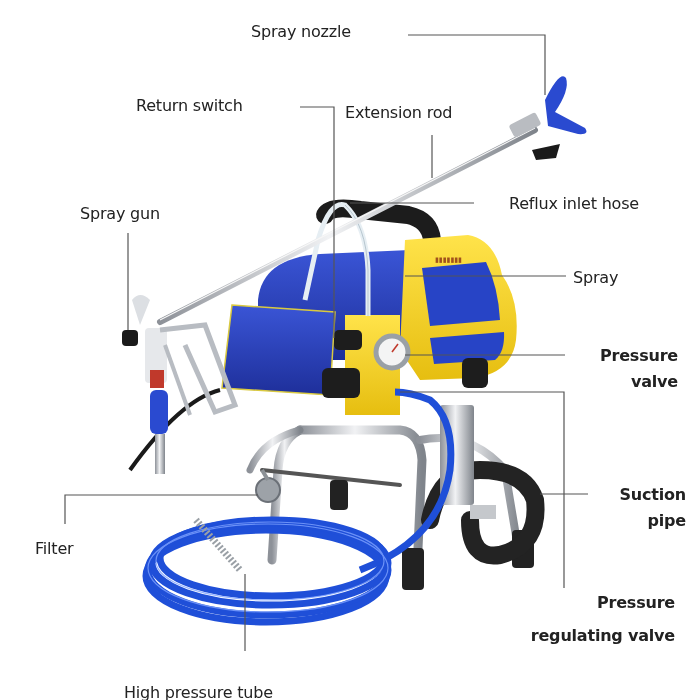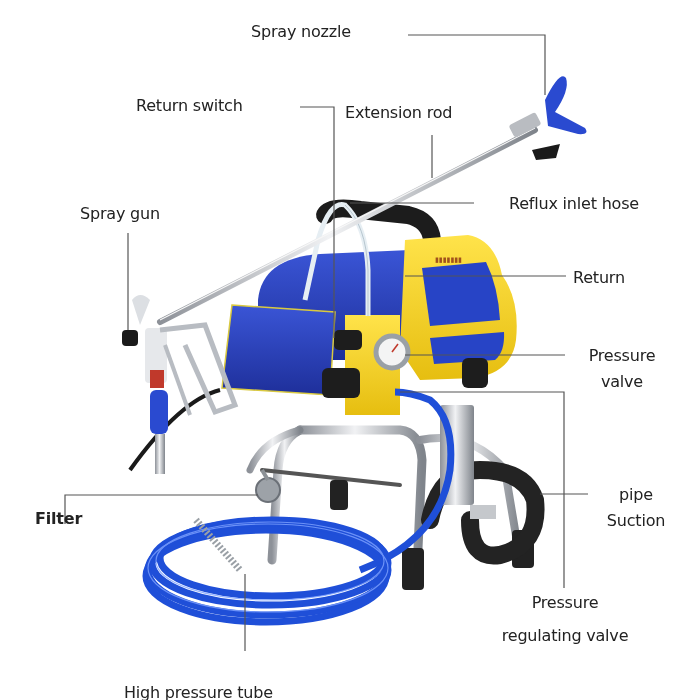--- a/index.html
+++ b/index.html
@@ -1,21 +1,21 @@
 <!DOCTYPE html>
 <html><head>
 <meta charset="utf-8">
 <style>
   html, body { margin: 0; padding: 0; background: #ffffff; }
   body { width: 700px; height: 700px; overflow: hidden; position: relative;
          font-family: "DejaVu Sans", "Liberation Sans", sans-serif; }
   #stage { position: absolute; left: 0; top: 0; width: 700px; height: 700px; }
   .label { position: absolute; color: #222222; font-size: 16px; line-height: 26px;
            white-space: nowrap; letter-spacing: -0.2px; }
-  .label.center { text-align: center; }
+  .label.center { text-align: right; font-weight: bold; }
   svg { position: absolute; left: 0; top: 0; }
 </style>
 </head>
 <body>
 
 <div id="stage">
 
 <svg width="700" height="700" viewBox="0 0 700 700">
   <defs>
     <linearGradient id="chromeG" x1="0" y1="0" x2="1" y2="0">
@@ -128,29 +128,29 @@
     <polyline points="65,524 65,495 258,495"></polyline>
     <polyline points="245,574 245,651"></polyline>
   </g>
 </svg>
 
 <div class="label" style="left:251px; top:19px;">Spray nozzle</div>
 <div class="label" style="left:136px; top:93px;text-align:right;">Return switch</div>
 <div class="label" style="left:345px; top:100px;">Extension rod</div>
 <div class="label" style="left:477px; top:191px;margin-left:32px;">Reflux inlet hose</div>
 <div class="label" style="left:80px; top:201px;text-align:center;">Spray gun</div>
-<div class="label" style="left:573px; top:265px;">Return</div>
+<div class="label" style="left:573px; top:265px;">Spray</div>
 <div class="label center" style="left:566px; top:343px; width:112px;">
   <div>Pressure</div>
   <div>valve</div>
 </div>
 <div class="label center" style="left:586px; top:482px; width:100px;">
+  <div>Suction</div>
   <div>pipe</div>
-  <div>Suction</div>
 </div>
-<div class="label" style="left:35px; top:506px;font-weight:bold;">Filter</div>
+<div class="label" style="left:35px; top:536px;">Filter</div>
 <div class="label center" style="left:455px; top:590px; width:220px;">
   <div>Pressure</div>
   <div style="margin-top:7px;">regulating valve</div>
 </div>
 <div class="label" style="left:124px; top:655px;margin-top:25px;">High pressure tube</div>
 
 </div>
 
 </body></html>

